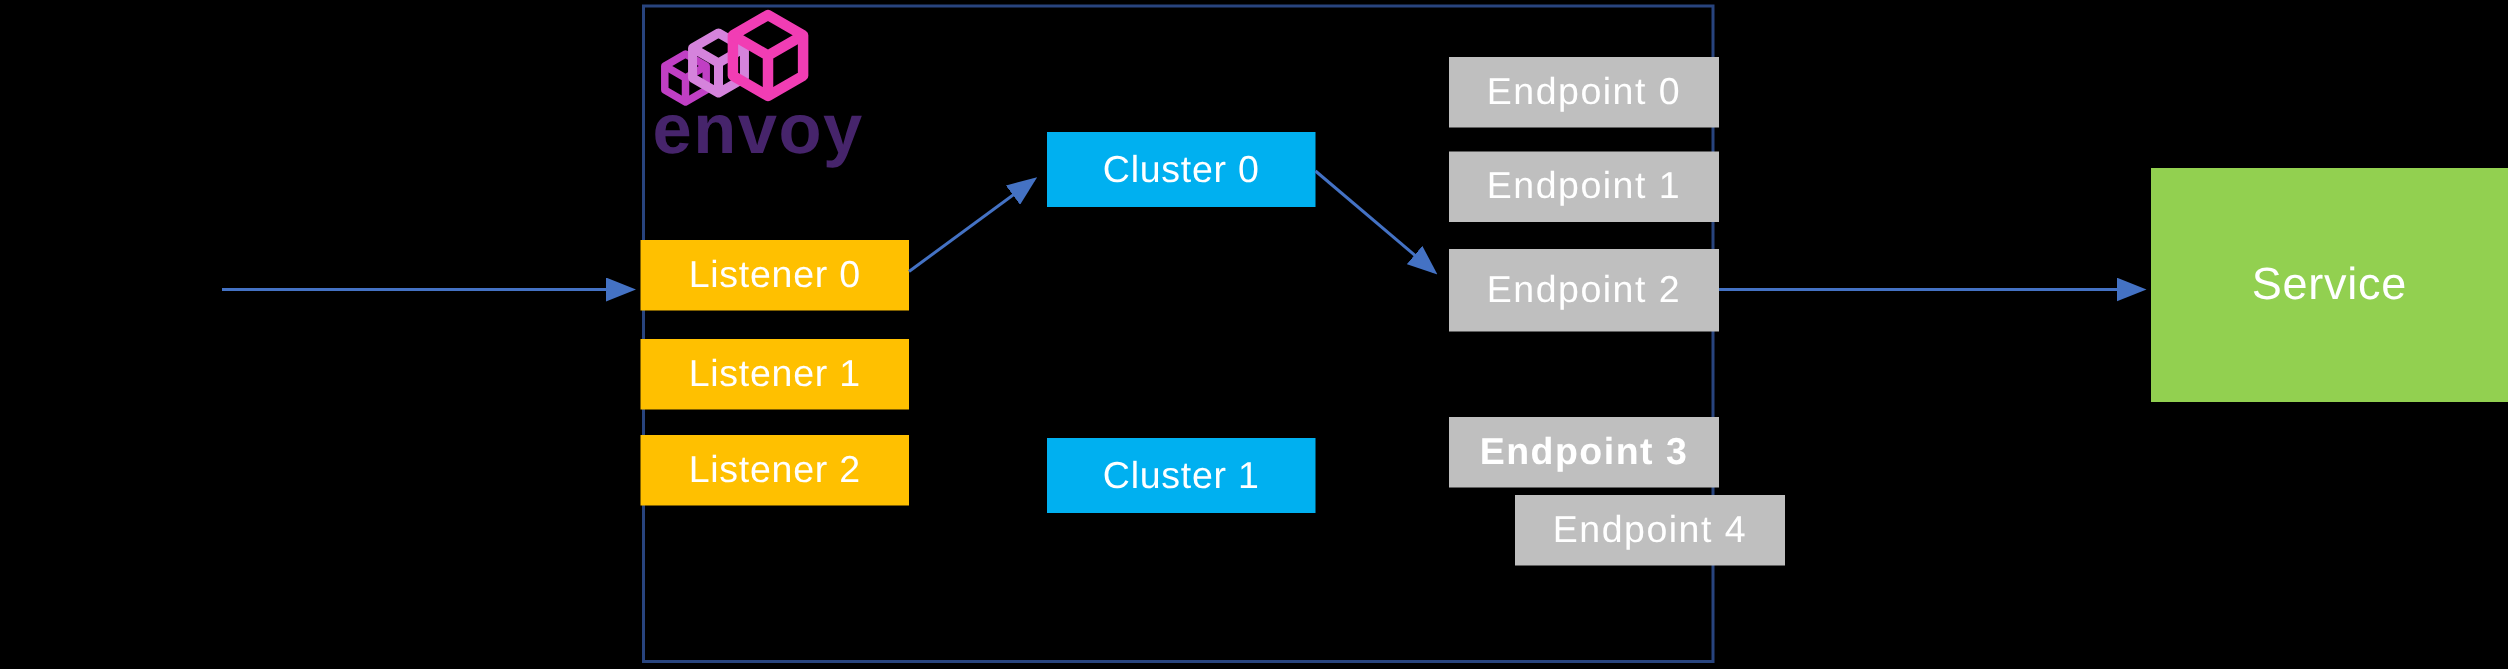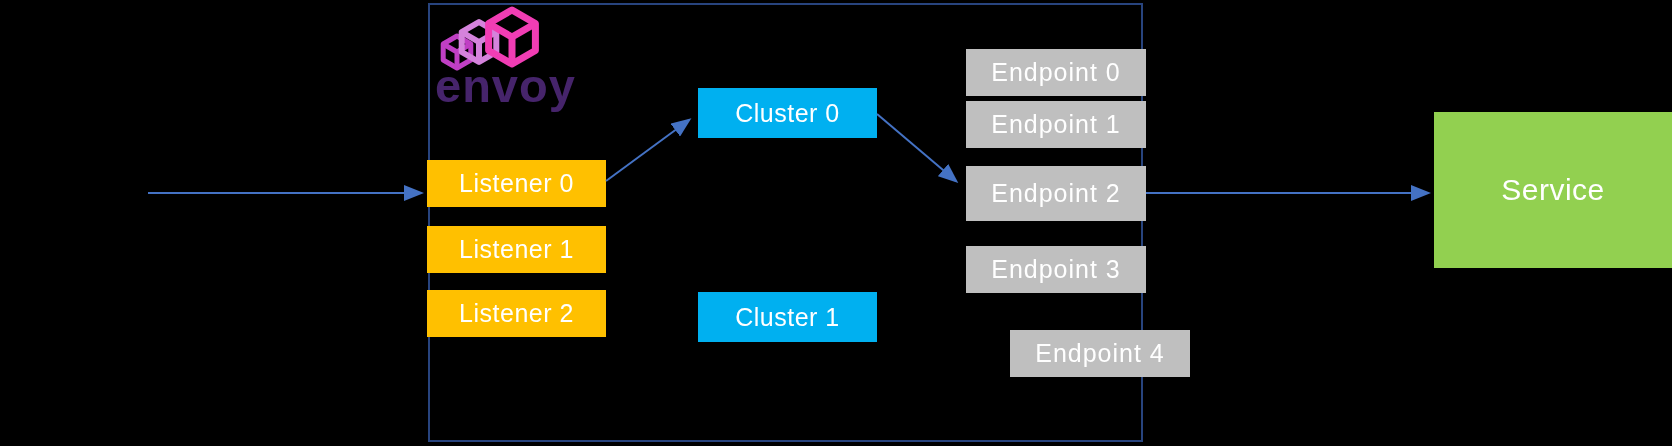--- a/index.html
+++ b/index.html
@@ -26,24 +26,24 @@
     white-space:nowrap;
   }
   .listener{left:427px;width:179px;height:47px;background:#FFC000;}
   .listener-0{top:160px;text-align:right;}
   .listener-1{top:226px;}
   .listener-2{top:290px;}
   .cluster{left:698px;width:179px;height:50px;background:#00B0F0;}
   .cluster-0{top:88px;}
   .cluster-1{top:292px;}
   .endpoint{left:966px;width:180px;height:47px;background:#BFBFBF;letter-spacing:1px;}
-  .endpoint-0{top:49px;}
+  .endpoint-0{top:38px;}
   .endpoint-1{top:101px;}
   .endpoint-2{top:166px;height:55px;}
-  .endpoint-3{top:246px;}
+  .endpoint-3{top:278px;font-weight:bold;}
   .endpoint-4{top:330px;margin-left:44px;}
   .service{left:1434px;top:112px;width:238px;height:156px;background:#92D050;font-size:30px;}
   .arrows{position:absolute;left:0;top:0;pointer-events:none;}
   .logo{position:absolute;left:433px;top:4px;width:115px;height:96px;}
   .logo-cubes{position:absolute;left:6px;top:2px;}
   .logo-word{
     position:absolute;left:2px;top:58px;
     font-size:47px;font-weight:600;
     color:#46246B;letter-spacing:1px;
     line-height:1;

